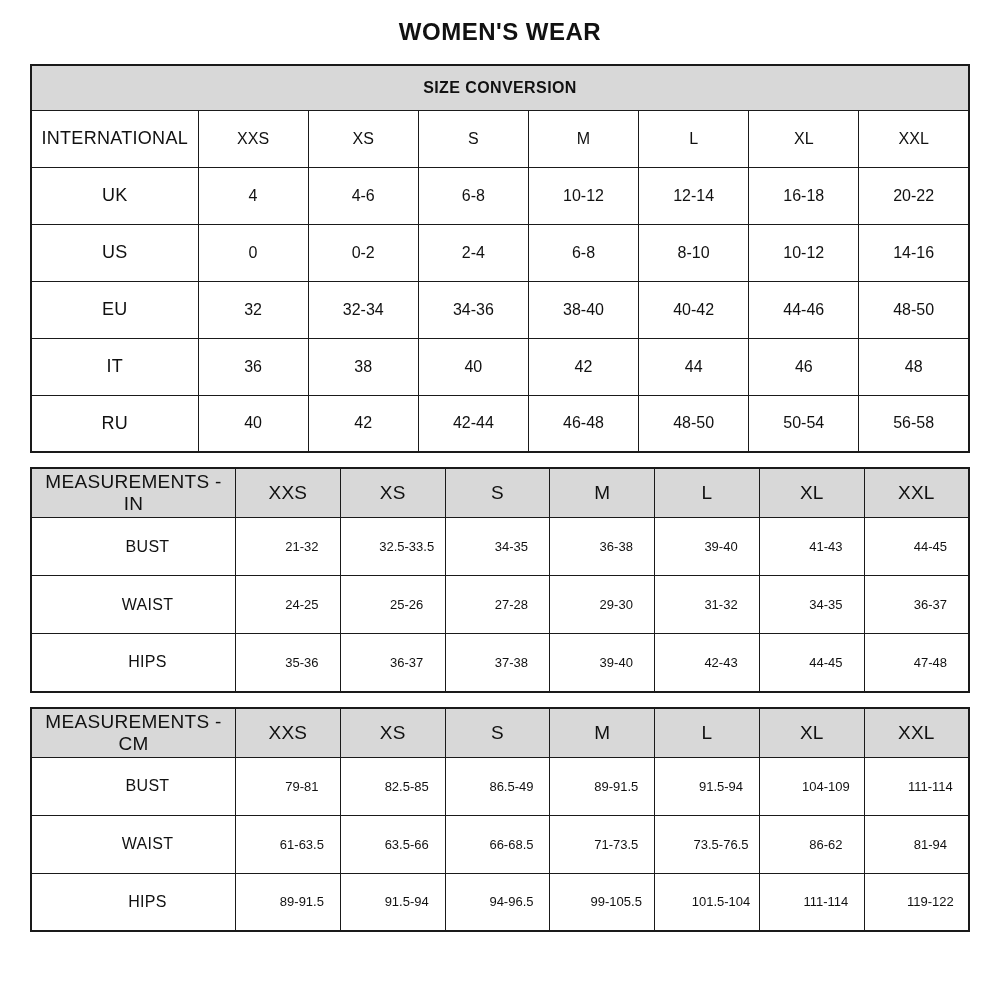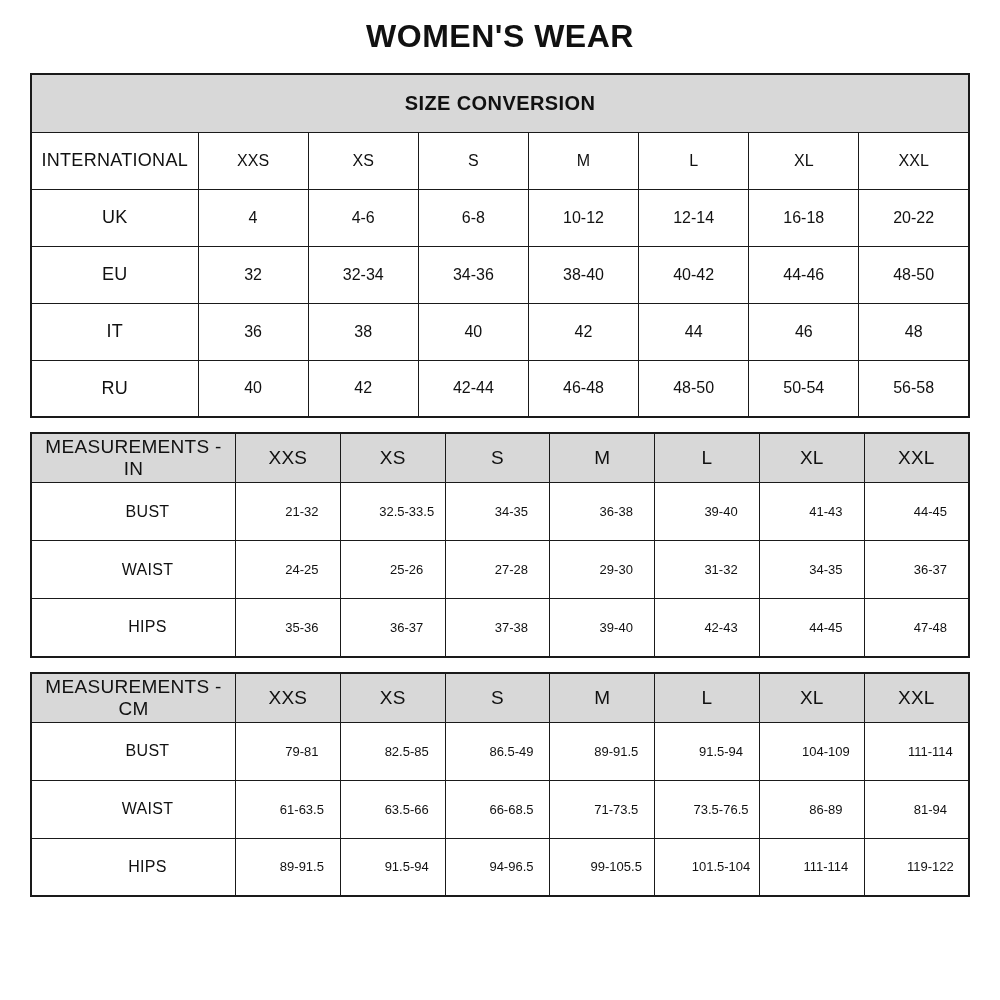--- a/index.html
+++ b/index.html
@@ -14,21 +14,21 @@
     color: #111111;
   }
   .page {
     width: 1000px;
     min-height: 1000px;
     margin: 0 auto;
     padding: 12px 30px 20px;
   }
   .page-title {
     text-align: center;
-    font-size: 32px;
+    font-size: 24px;
     font-weight: 700;
     letter-spacing: 0.5px;
     margin: 6px 0 18px;
   }
   table {
     width: 940px;
     margin: 0 auto 14px;
     border-collapse: collapse;
     table-layout: fixed;
     border: 2px solid var(--border);
@@ -36,22 +36,22 @@
   td {
     border: 1px solid var(--border);
     text-align: center;
     vertical-align: middle;
     padding: 2px 4px;
   }
   
   .band-cell {
     background: var(--header-bg);
     font-weight: 700;
-    font-size: 20px;
-    height: 58px;
+    font-size: 16px;
+    height: 45px;
     letter-spacing: 0.4px;
   }
   .t1 td.v { height: 57px; font-size: 16px; }
   .t1 td.row-label { font-size: 18px; letter-spacing: 0.3px; }
   
   .tm .hdr td {
     background: var(--header-bg);
     font-weight: 400;
     font-size: 19px;
     height: 45px;
@@ -96,20 +96,30 @@
           <td class="row-label v">UK</td>
           <td class="v">4</td>
           <td class="v">4-6</td>
           <td class="v">6-8</td>
           <td class="v">10-12</td>
           <td class="v">12-14</td>
           <td class="v">16-18</td>
           <td class="v">20-22</td>
         </tr>
         <tr>
+          <td class="row-label v">US</td>
+          <td class="v">0</td>
+          <td class="v">0-2</td>
+          <td class="v">2-4</td>
+          <td class="v">6-8</td>
+          <td class="v">8-10</td>
+          <td class="v">10-12</td>
+          <td class="v">14-16</td>
+        </tr>
+        <tr>
           <td class="row-label v">EU</td>
           <td class="v">32</td>
           <td class="v">32-34</td>
           <td class="v">34-36</td>
           <td class="v">38-40</td>
           <td class="v">40-42</td>
           <td class="v">44-46</td>
           <td class="v">48-50</td>
         </tr>
         <tr>
@@ -222,21 +232,21 @@
           <td class="v">104-109</td>
           <td class="v">111-114</td>
         </tr>
         <tr>
           <td class="row-label v">WAIST</td>
           <td class="v">61-63.5</td>
           <td class="v">63.5-66</td>
           <td class="v">66-68.5</td>
           <td class="v">71-73.5</td>
           <td class="v">73.5-76.5</td>
-          <td class="v">86-89</td>
+          <td class="v">86-62</td>
           <td class="v">81-94</td>
         </tr>
         <tr>
           <td class="row-label v">HIPS</td>
           <td class="v">89-91.5</td>
           <td class="v">91.5-94</td>
           <td class="v">94-96.5</td>
           <td class="v">99-105.5</td>
           <td class="v">101.5-104</td>
           <td class="v">111-114</td>

